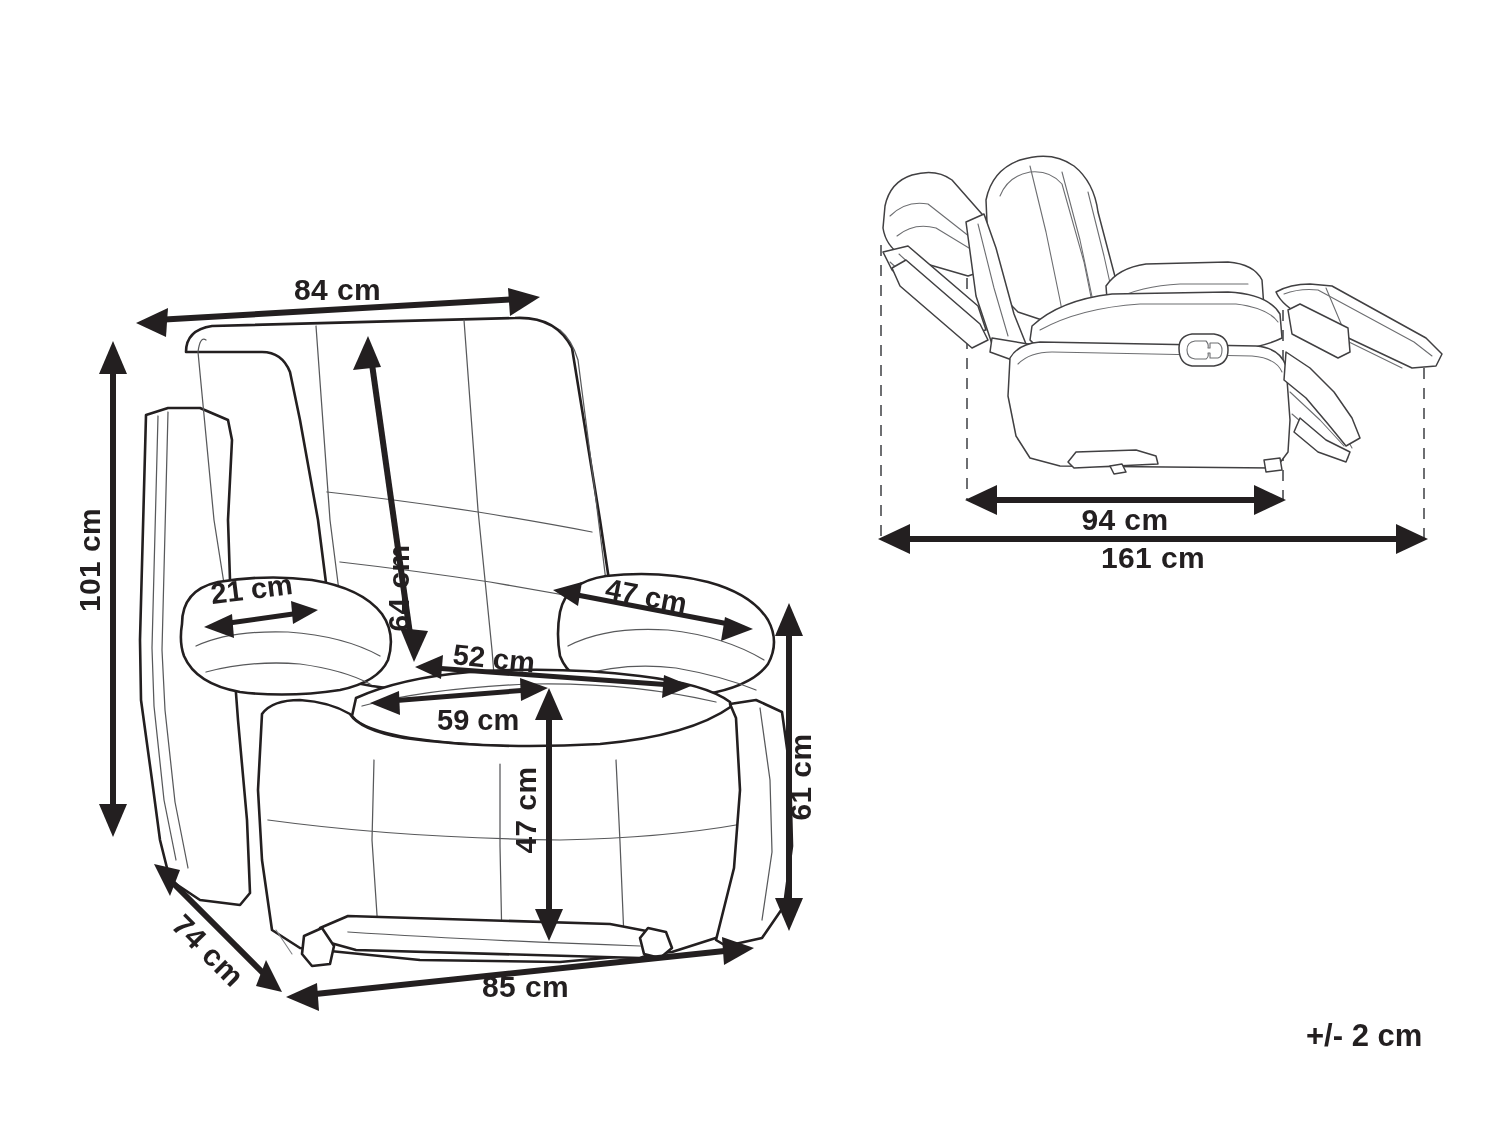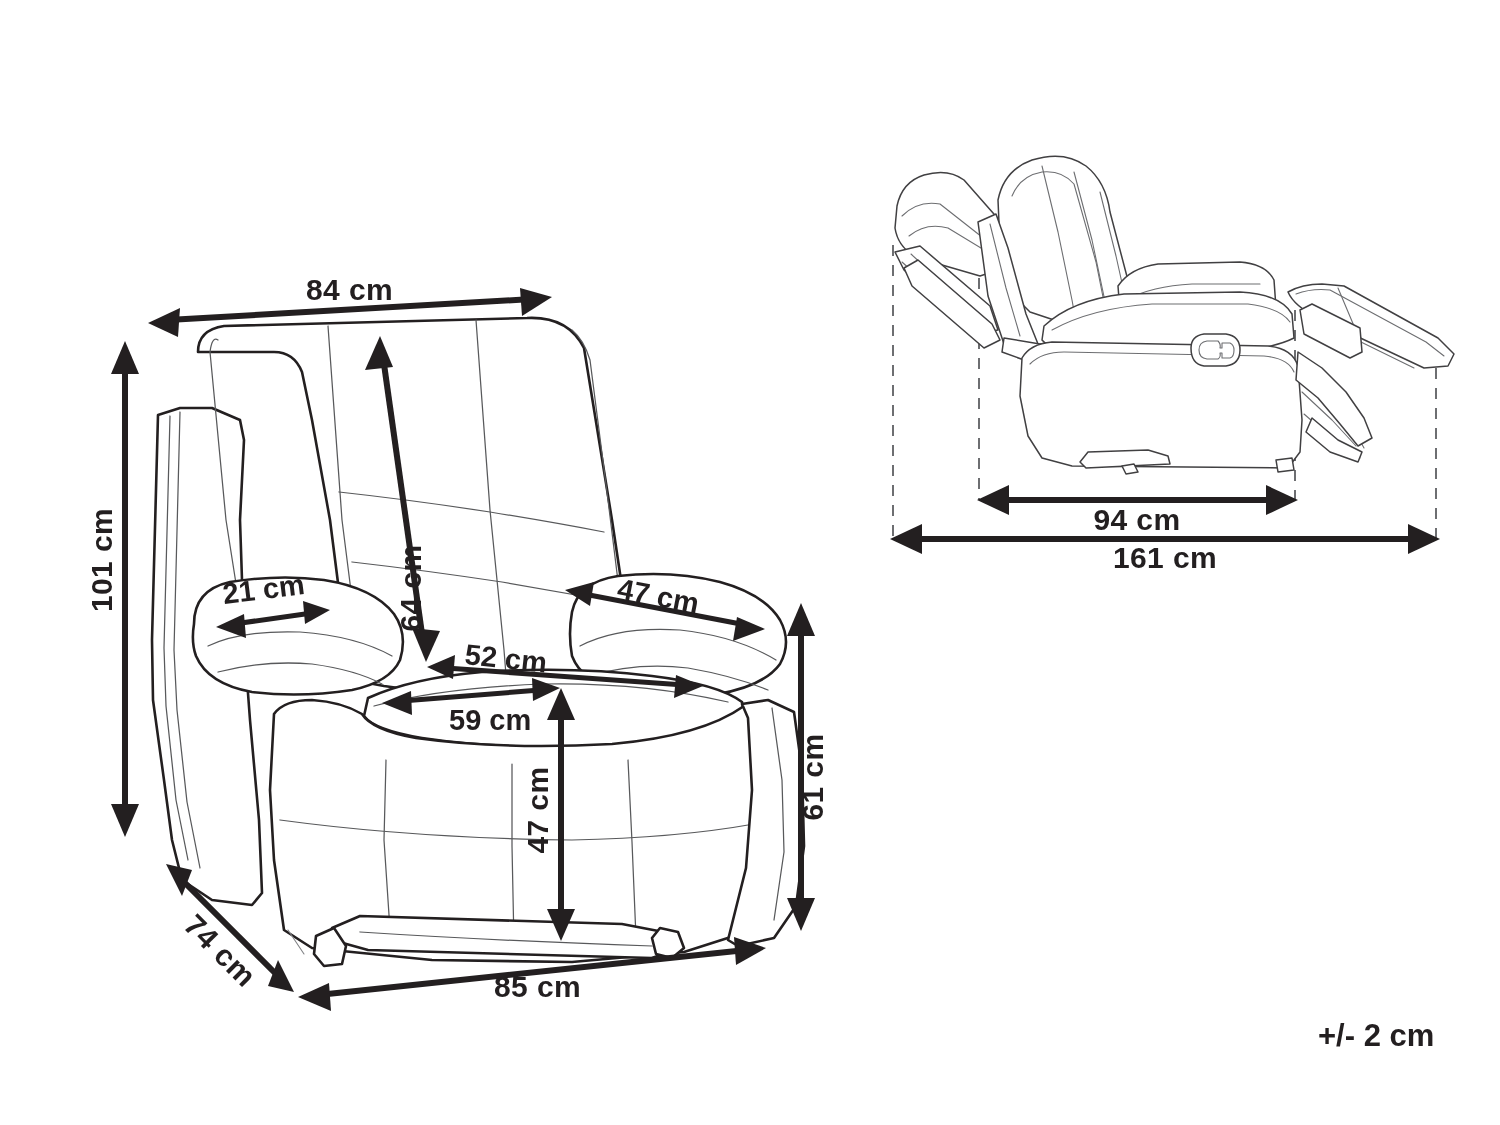--- a/index.html
+++ b/index.html
@@ -9,21 +9,21 @@
   }
   body {
     width: 1500px;
     height: 1125px;
     font-family: "Liberation Sans", sans-serif;
     overflow: hidden;
     position: relative;
   }
   #sheet {
     position: absolute;
-    left: 12px; top: 0;
+    left: 0; top: 0;
     width: 1232px;
     height: 1125px;
   }
   svg { display: block; }
   .outline {
     fill: #ffffff;
     stroke: #231f20;
     stroke-width: 2.6;
     stroke-linejoin: round;
     stroke-linecap: round;

